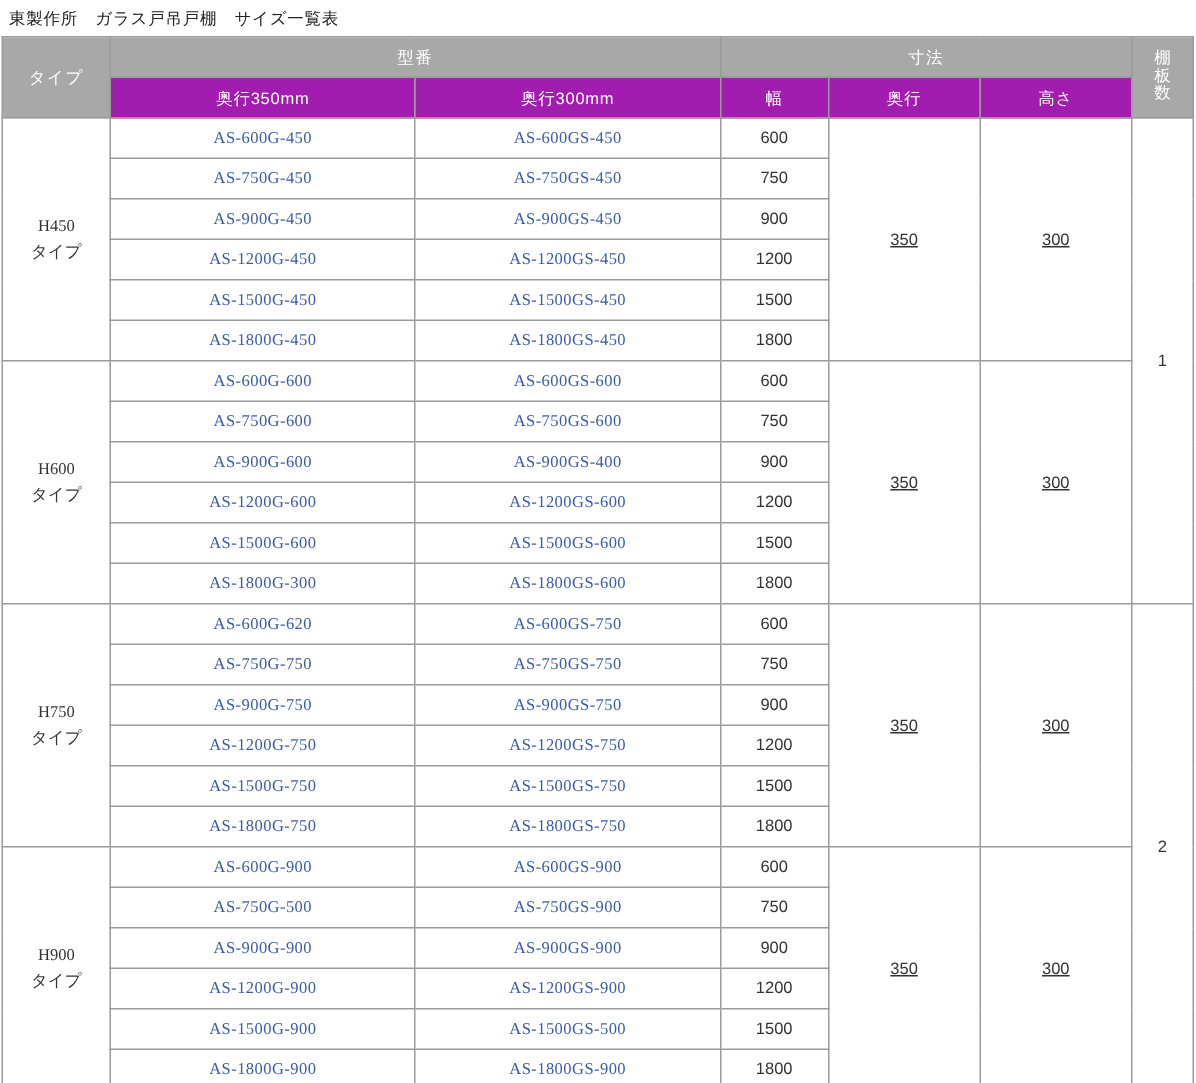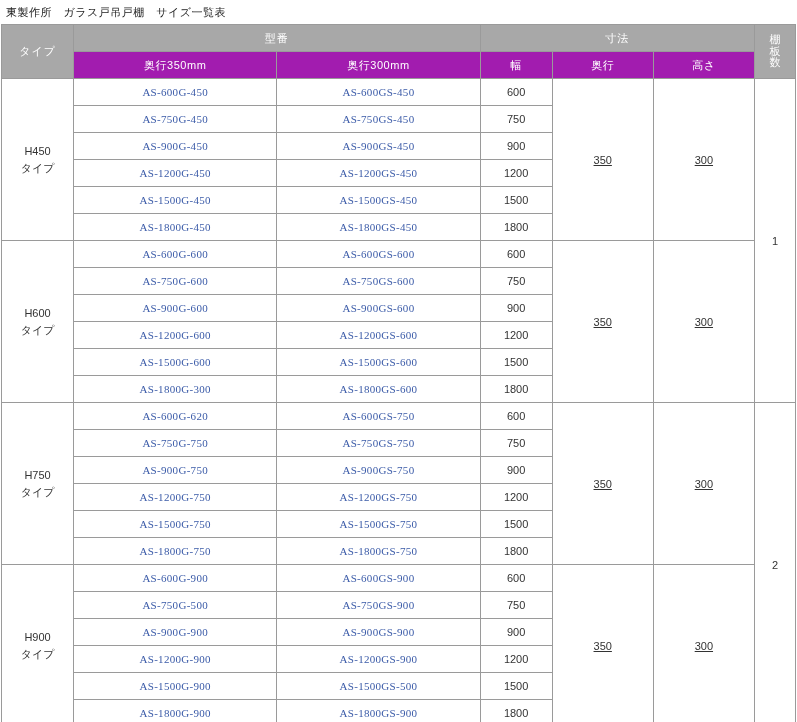--- a/index.html
+++ b/index.html
@@ -66,20 +66,21 @@
     letter-spacing: 0px;
   }
   .hdr-vert span {
     display: block;
   }
   .type-cell {
     background: #ffffff;
     color: #333333;
     font-size: 11.5px;
     line-height: 1.5;
+    font-family: Liberation Serif, serif;
   }
   .type-cell span {
     display: block;
   }
   .model {
     color: #3b5ba8;
     font-size: 11px;
     letter-spacing: 0.3px;
     font-family: Liberation Serif, serif;
   }
@@ -192,21 +193,21 @@
         <td class="merged" rowspan="6">350</td>
         <td class="merged" rowspan="6">300</td>
       </tr>
       <tr>
         <td class="model">AS-750G-600</td>
         <td class="model">AS-750GS-600</td>
         <td class="num">750</td>
       </tr>
       <tr>
         <td class="model">AS-900G-600</td>
-        <td class="model">AS-900GS-600</td>
+        <td class="model">AS-900GS-400</td>
         <td class="num">900</td>
       </tr>
       <tr>
         <td class="model">AS-1200G-600</td>
         <td class="model">AS-1200GS-600</td>
         <td class="num">1200</td>
       </tr>
       <tr>
         <td class="model">AS-1500G-600</td>
         <td class="model">AS-1500GS-600</td>

